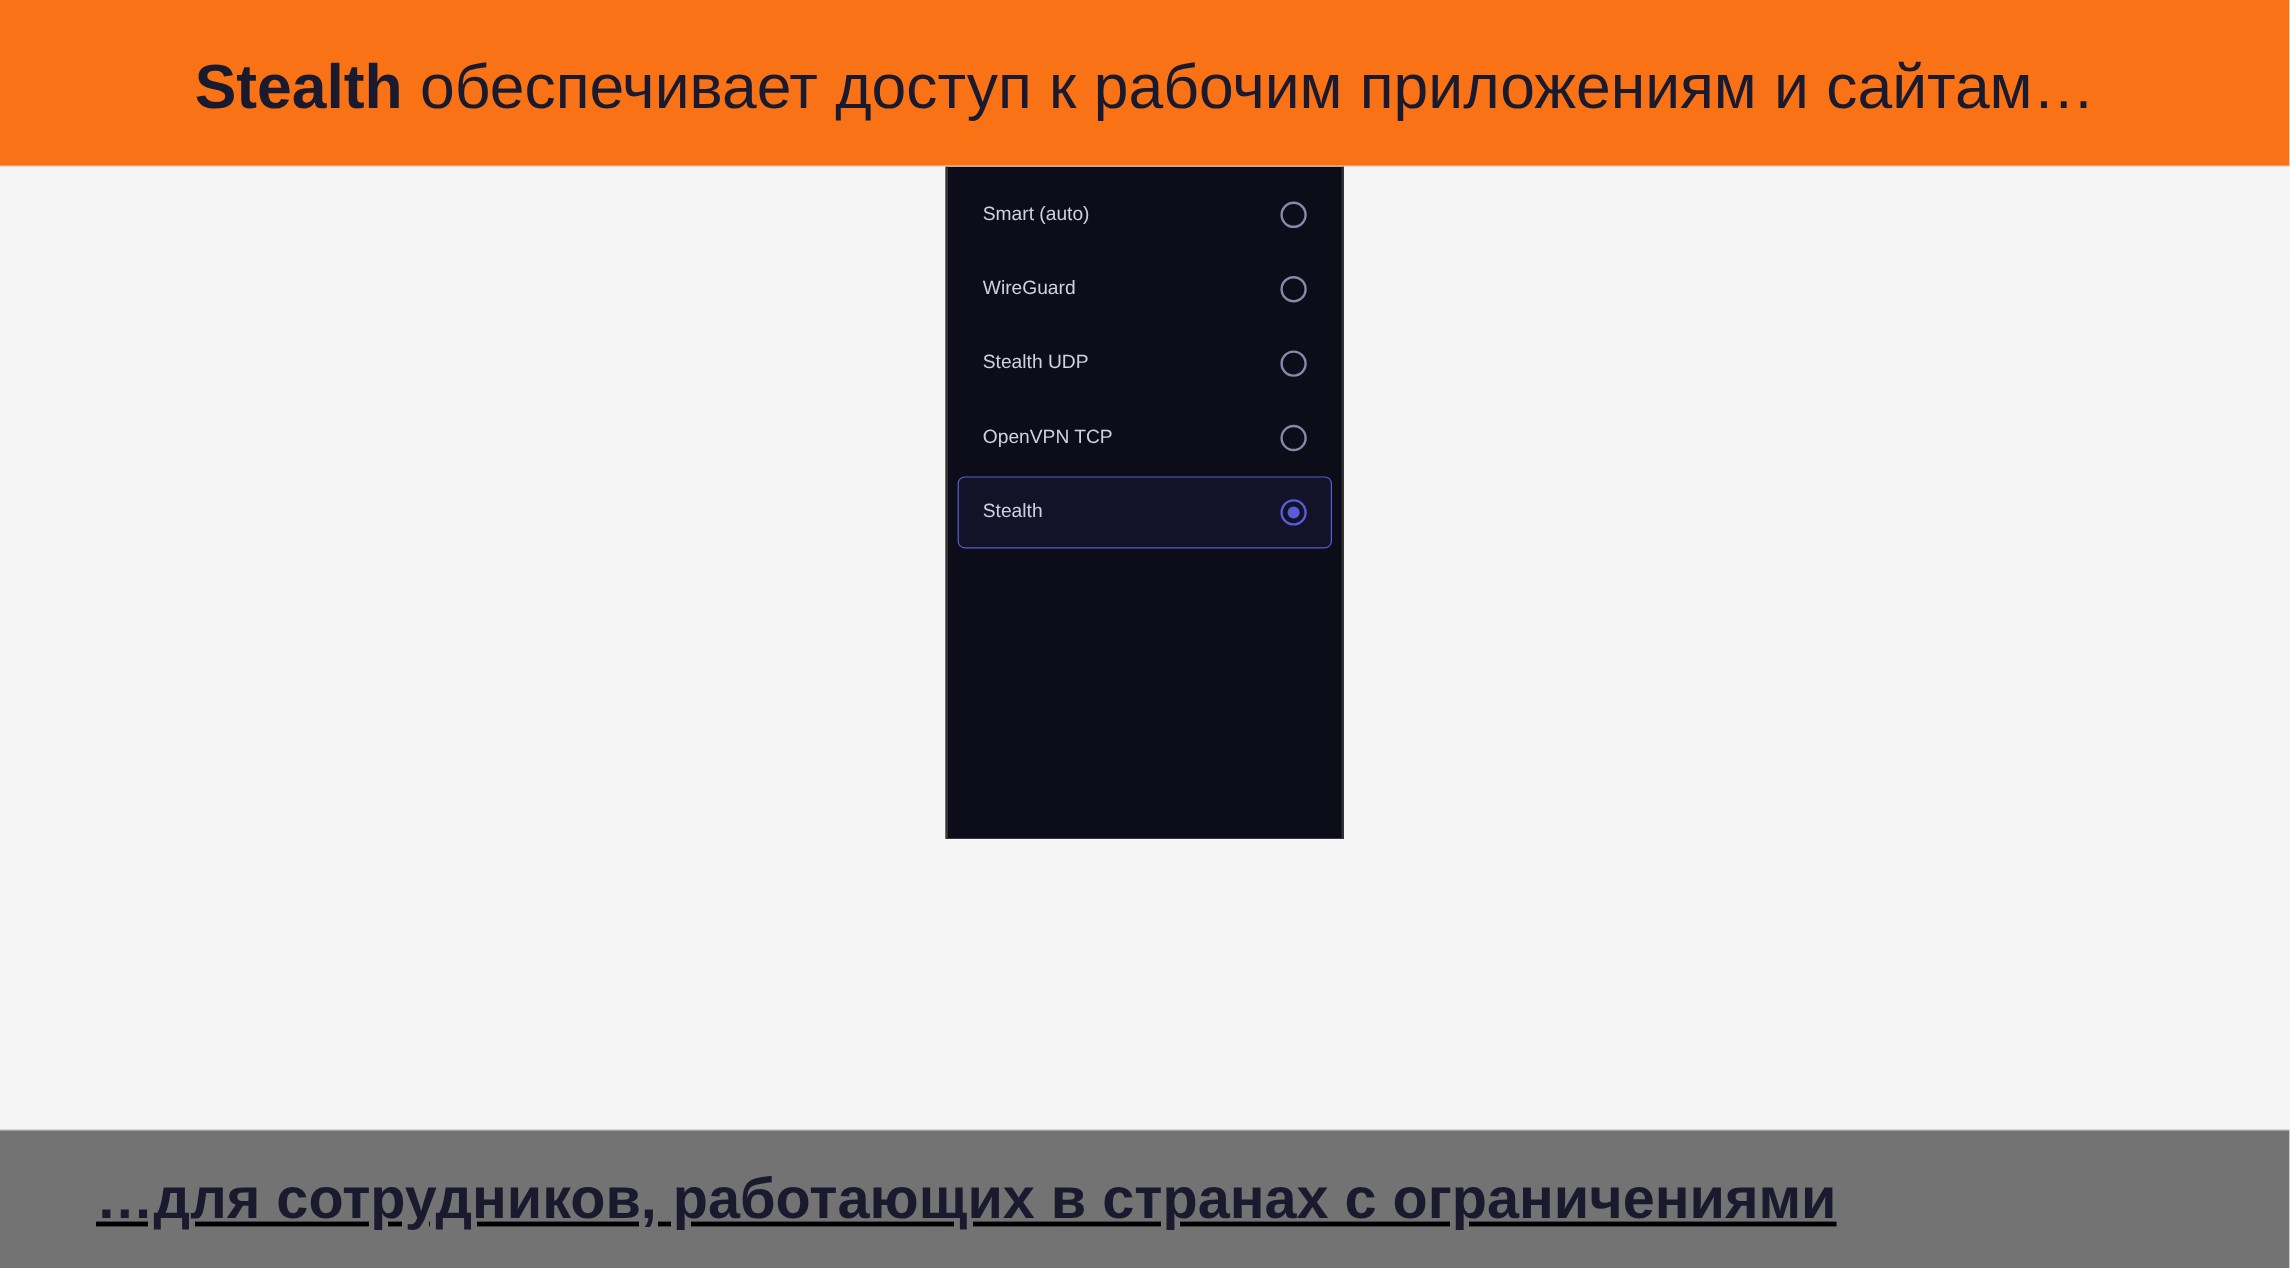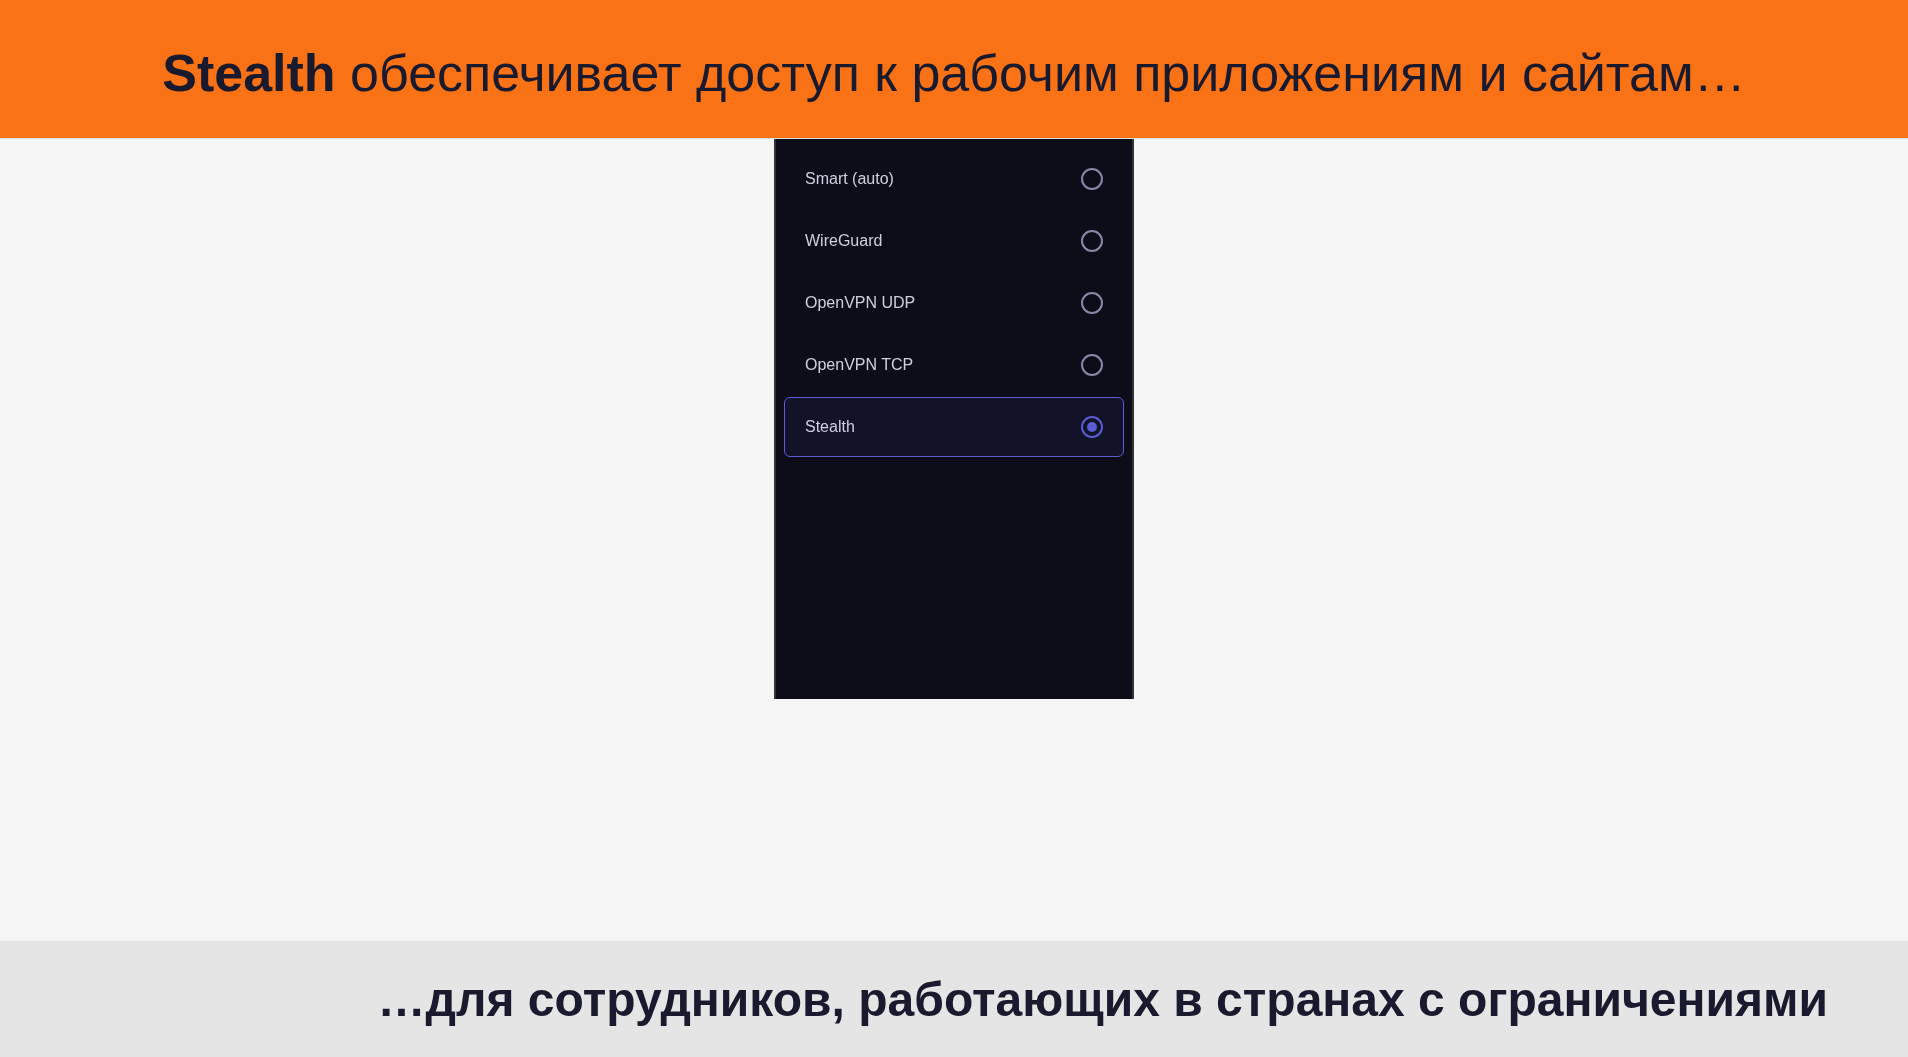--- a/index.html
+++ b/index.html
@@ -41,21 +41,21 @@
       flex: 1;
       background: #f5f5f5;
       display: flex;
       justify-content: center;
       align-items: flex-start;
       padding-top: 0;
       position: relative;
     }
 
     .phone-mockup {
-      width: 360px;
+      width: 332px;
       background: #0d0d1a;
       border-left: 2px solid #333;
       border-right: 2px solid #333;
       min-height: 560px;
       position: relative;
       margin-top: 0;
     }
 
     .protocol-list {
       padding: 8px 0;
@@ -98,25 +98,26 @@
 
     .radio-btn.active::after {
       content: '';
       width: 10px;
       height: 10px;
       border-radius: 50%;
       background: #5b5bd6;
     }
 
     .bottom-section {
-      background: #e5e5e5;
+      background: #737373;
       padding: 30px 80px;
       border-top: 1px solid #e0e0e0;
-      text-align: right;
+      text-align: left;
       flex-shrink: 0;
+      text-decoration: underline;
     }
 
     .bottom-text {
       font-size: 48px;
       color: #1a1a2e;
       font-weight: 400;
     }
 
     .bottom-text span {
       font-weight: 700;
@@ -136,21 +137,21 @@
     <div class="protocol-list" id="protocol-list">
     <div class="protocol-item">
           <span>Smart (auto)</span>
           <div class="radio-btn"></div>
         </div>
         <div class="protocol-item">
           <span>WireGuard</span>
           <div class="radio-btn"></div>
         </div>
         <div class="protocol-item">
-          <span>OpenVPN UDP</span>
+          <span>Stealth UDP</span>
           <div class="radio-btn"></div>
         </div>
         <div class="protocol-item">
           <span>OpenVPN TCP</span>
           <div class="radio-btn"></div>
         </div>
         <div class="protocol-item selected">
           <span>Stealth</span>
           <div class="radio-btn active"></div>
         </div>

